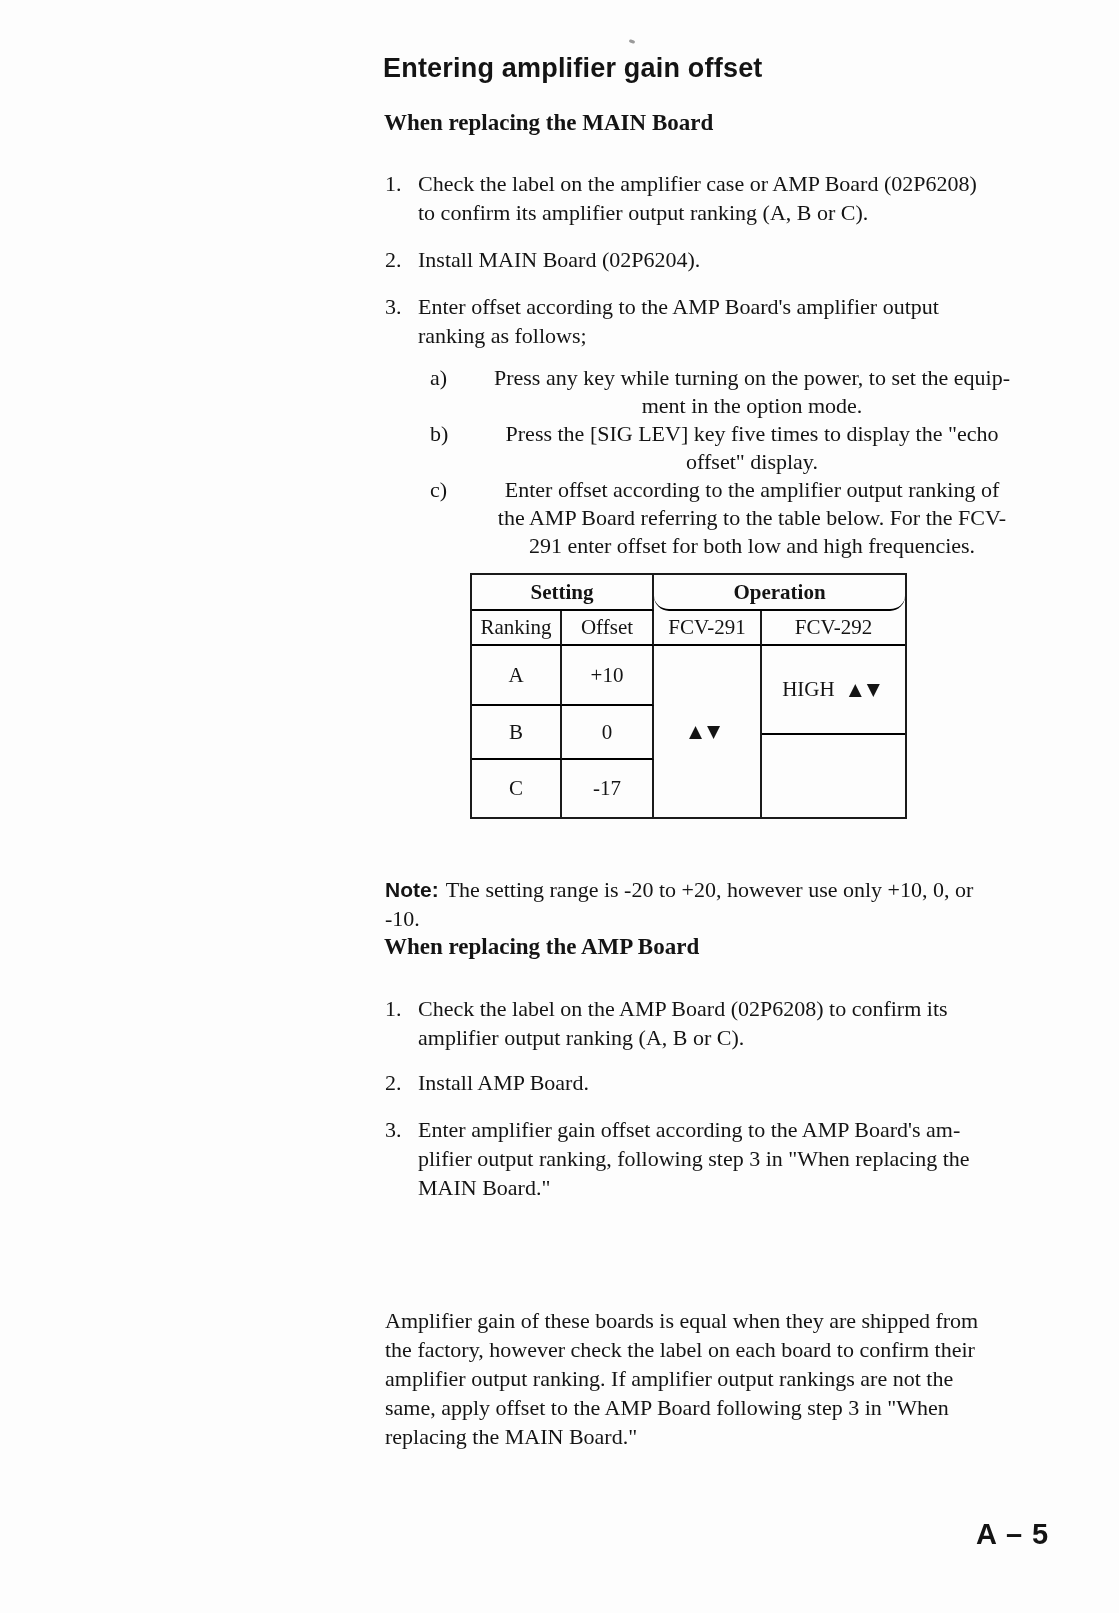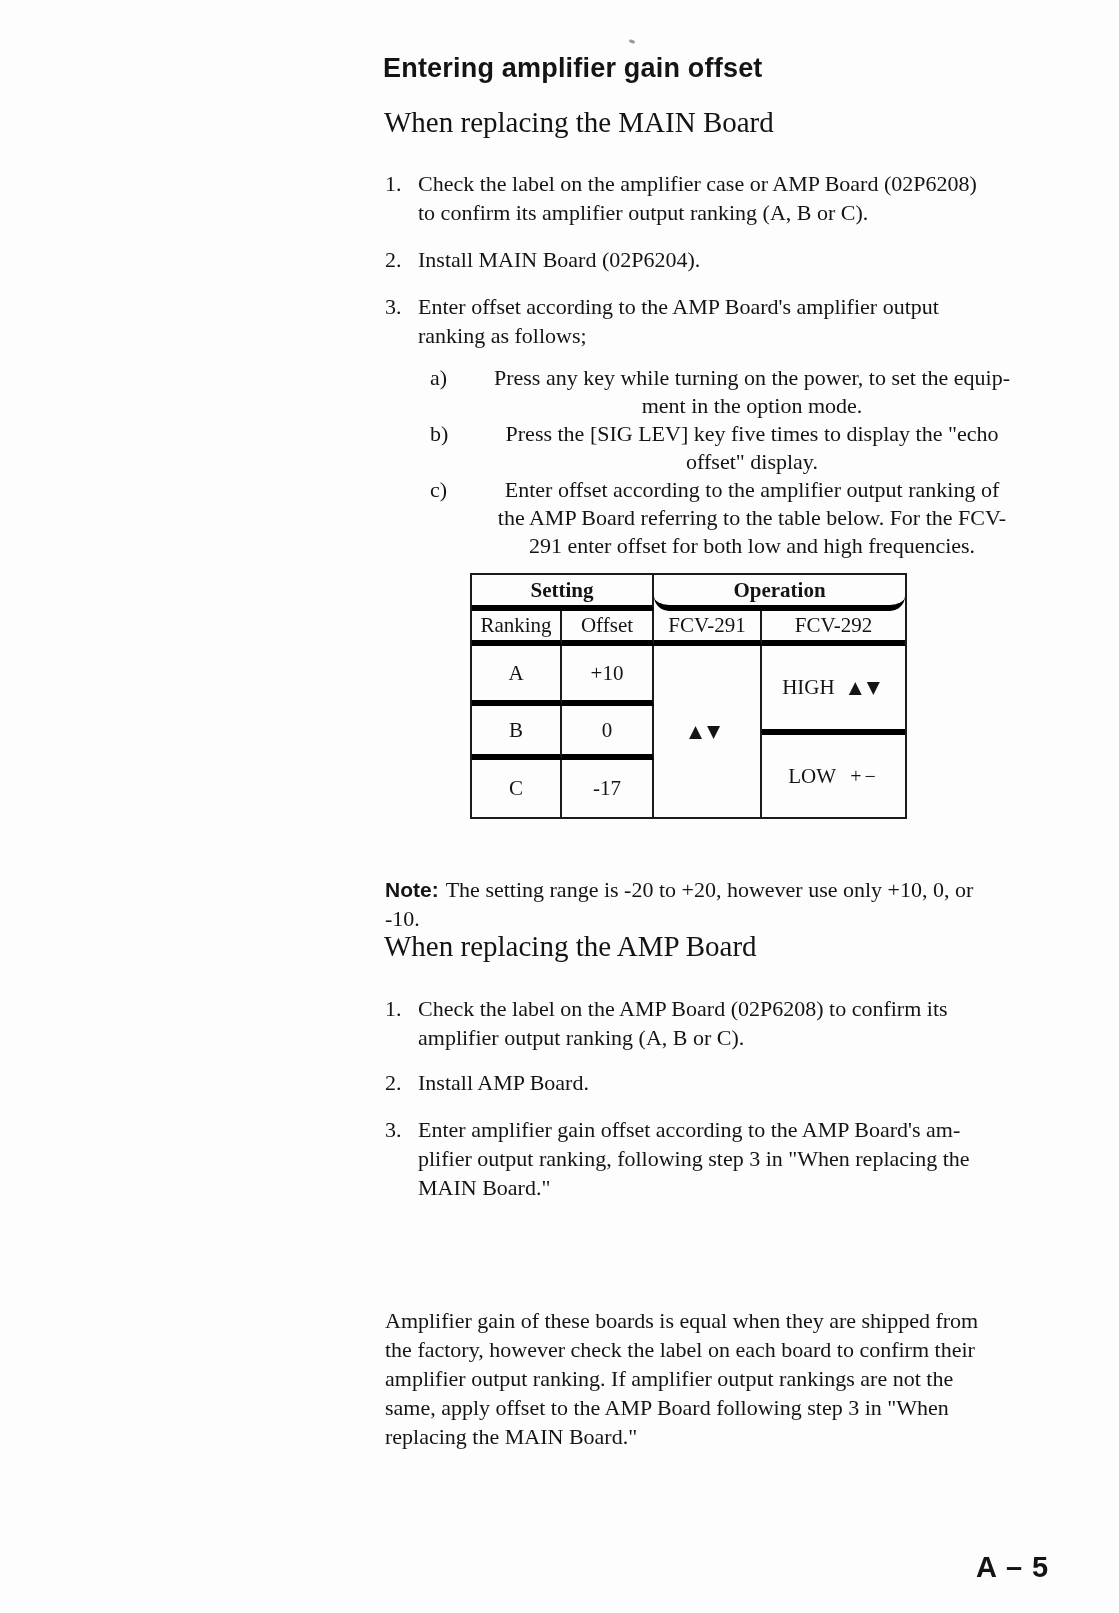--- a/index.html
+++ b/index.html
@@ -14,21 +14,21 @@
   .pre { white-space:pre-line; }
 
   .title {
     left:383px; top:52px; width:660px;
     font-family:"Liberation Sans","DejaVu Sans",sans-serif;
     font-weight:bold; font-size:27px; line-height:33px;
     letter-spacing:0.2px;
   }
   .h2 {
     left:384px; width:660px;
-    font-weight:normal; font-size:29px; line-height:29px;
+    font-weight:bold; font-size:23px; line-height:29px;
   }
   #h2-main { top:108px; }
   #h2-amp  { top:932px; }
   #h2-both { top:1224px; }
 
   .step { display:flex; width:662px; font-size:22px; line-height:29px; }
   .step .num { flex:none; width:33px; }
   .step .stext { flex:1; }
   #m-step1 { left:385px; top:169px; }
   #m-step2 { left:385px; top:245px; }
@@ -47,21 +47,21 @@
     left:470px; top:573px; width:437px; height:246px;
     border:2px solid #1b1b1b;
     display:grid;
     grid-template-columns:90px 92px 108px 143px;
     grid-template-rows:36px 35px 30px 30px 29px 25px 28px 29px;
     font-size:21px;
     background:#fdfdfd;
   }
   .cell { display:flex; align-items:center; justify-content:center; }
   .bR { border-right:2px solid #1b1b1b; }
-  .bB { border-bottom:6px solid #000000; }
+  .bB { border-bottom:2px solid #000000; }
   .ghead { font-weight:bold; font-size:21px; }
   .c-setting   { grid-column:1/3; grid-row:1; }
   .c-operation { grid-column:3/5; grid-row:1;border-radius:15px; }
   .c-ranking   { grid-column:1; grid-row:2; }
   .c-offset    { grid-column:2; grid-row:2; }
   .c-fcv291    { grid-column:3; grid-row:2; }
   .c-fcv292    { grid-column:4; grid-row:2; }
   .c-rankA     { grid-column:1; grid-row:3/5; }
   .c-offA      { grid-column:2; grid-row:3/5; }
   .c-keys291   { grid-column:3; grid-row:3/9; }
@@ -80,21 +80,21 @@
 
   .note { left:385px; top:846px; width:664px; font-size:22px; line-height:29px; }
   .note-label {
     font-family:"Liberation Sans","DejaVu Sans",sans-serif;
     font-weight:bold; margin-right:7px; font-size:21px;
   }
 
   .para { left:385px; top:1286px; width:664px; font-size:22px; line-height:29px;margin-top:20px; }
 
   .footer {
-    left:976px; top:1551px;
+    left:976px; top:1518px;
     font-family:"Liberation Sans","DejaVu Sans",sans-serif;
     font-weight:bold; font-size:29px; letter-spacing:1px;
   }
   .speck {
     left:629px; top:40px; width:6px; height:3px;
     background:#9a9a9a; border-radius:2px; transform:rotate(20deg);
   }
 </style>
 </head>
 <body>
@@ -158,24 +158,20 @@
     </div>
 
     <div class="cell bB c-high">
       <span>HIGH</span>
       <span class="keys">▲▼</span>
     </div>
 
     <div class="cell bR bB c-rankB">B</div>
     <div class="cell bR bB c-offB">0</div>
 
-    <div class="cell c-low">
-      <span>LOW</span>
-      <span class="keys pm">+−</span>
-    </div>
 
     <div class="cell bR c-rankC">C</div>
     <div class="cell bR c-offC">-17</div>
   </div>
 
   <div class="abs note pre">
     <span class="note-label">Note:</span><span>The setting range is -20 to +20, however use only +10, 0, or
 -10.</span>
   </div>
 

